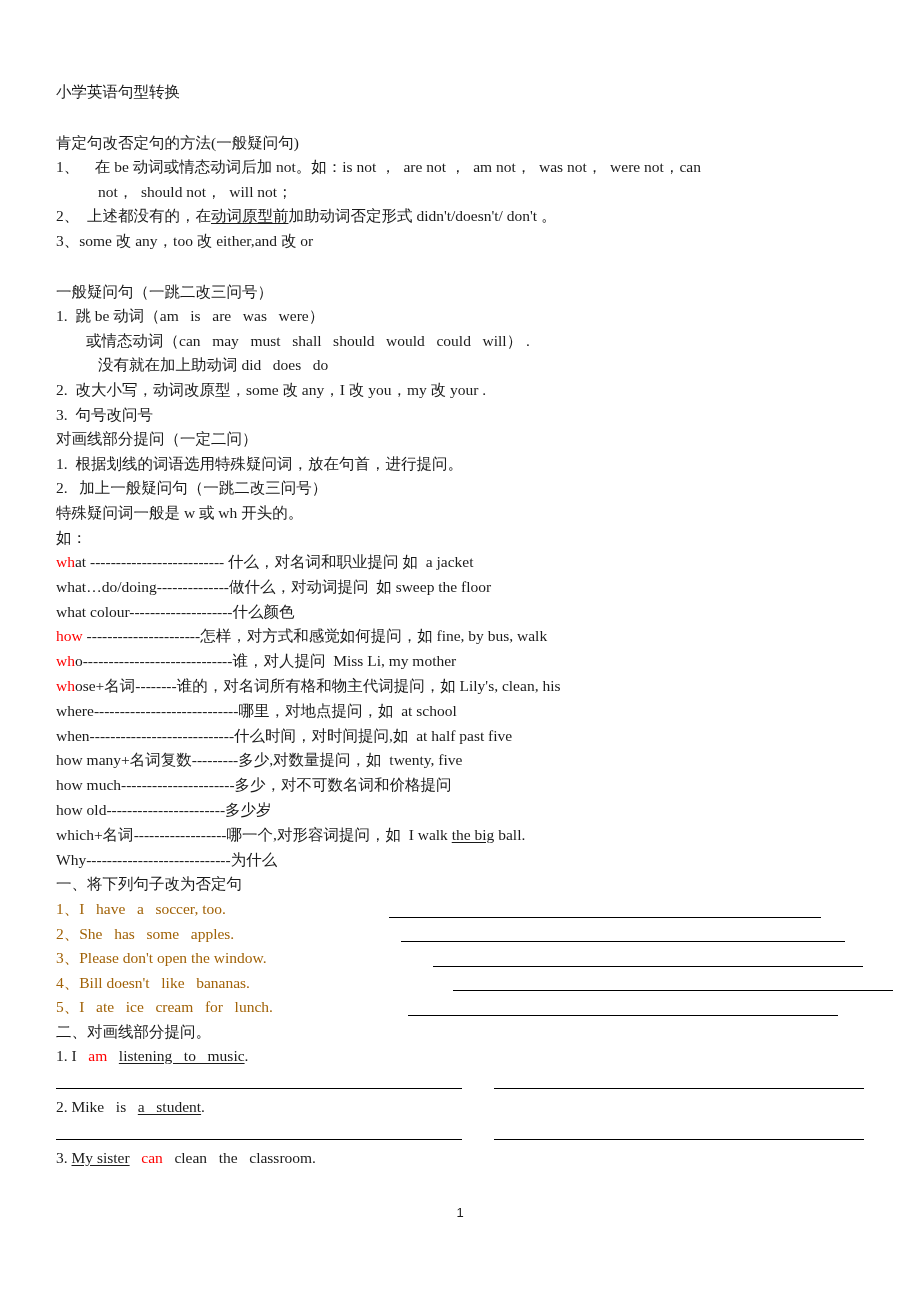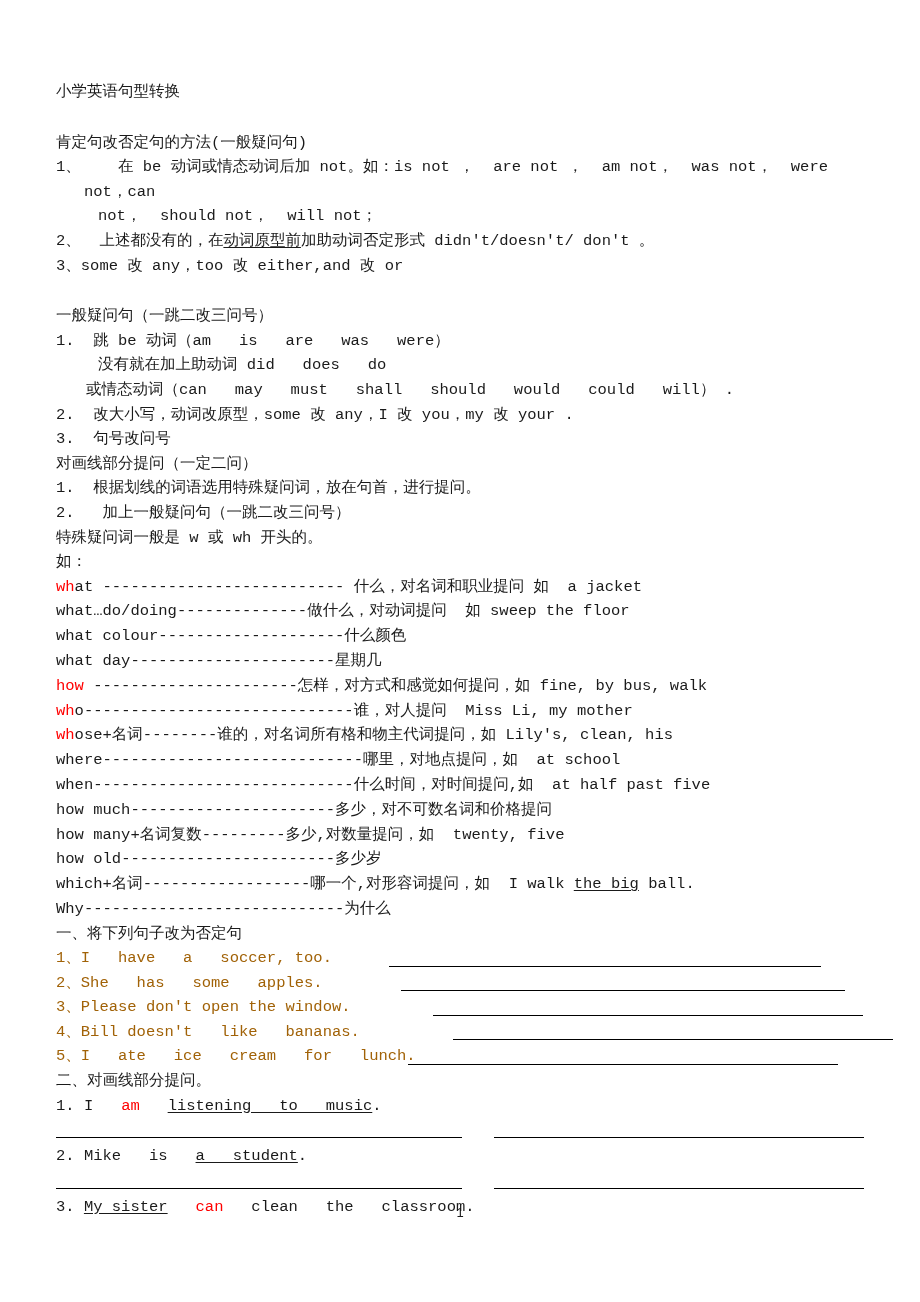--- a/index.html
+++ b/index.html
@@ -30,21 +30,21 @@
   }
   .line {
     font-size: 15.5px;
     line-height: 24.6px;
     white-space: pre-wrap;
     color: #1a1a1a;
   }
   .spacer-md { height: 26px; }
   .red { color: #ff0000; }
   .u { text-decoration: underline; text-underline-offset: 2px; }
-  .cn { font-family: Liberation Mono, monospace; }
+  .cn { font-family: Liberation Serif, serif; }
   .hang {
     padding-left: 28px;
     text-indent: -28px;
   }
   .indent-1 { padding-left: 30px; }
   .indent-2 { padding-left: 42px; }
 
   
   .whrow {
     font-size: 15.5px;
@@ -103,43 +103,42 @@
     <div class="line cn">肯定句改否定句的方法(一般疑问句)</div>
     <div class="line cn hang">1、    在 be 动词或情态动词后加 not。如：is not ，  are not ，  am not，  was not，  were not，can</div>
     <div class="line cn indent-2">not，  should not，  will not；</div>
     <div class="line cn"><span>2、  上述都没有的，在</span><span class="u">动词原型前</span><span>加助动词否定形式 didn't/doesn't/ don't 。</span></div>
     <div class="line cn">3、some 改 any，too 改 either,and 改 or</div>
 
     <div class="spacer-md"></div>
 
     <div class="line cn">一般疑问句（一跳二改三问号）</div>
     <div class="line cn">1.  跳 be 动词（am   is   are   was   were）</div>
+    <div class="line cn indent-1">或情态动词（can   may   must   shall   should   would   could   will） .</div>
     <div class="line cn indent-2">没有就在加上助动词 did   does   do</div>
-    <div class="line cn indent-1">或情态动词（can   may   must   shall   should   would   could   will） .</div>
     <div class="line cn">2.  改大小写，动词改原型，some 改 any，I 改 you，my 改 your .</div>
     <div class="line cn">3.  句号改问号</div>
 
     <div class="line cn">对画线部分提问（一定二问）</div>
     <div class="line cn">1.  根据划线的词语选用特殊疑问词，放在句首，进行提问。</div>
     <div class="line cn">2.   加上一般疑问句（一跳二改三问号）</div>
     <div class="line cn">特殊疑问词一般是 w 或 wh 开头的。</div>
     <div class="line cn">如：</div>
 
     <div id="wh-list">
         <div class="whrow cn"><span class="red">wh</span><span>at</span><span> --------------------------</span><span> 什么，对名词和职业提问 如  a jacket</span></div>
         <div class="whrow cn"><span>what…do/doing</span><span>--------------</span><span>做什么，对动词提问  如 sweep the floor</span></div>
         <div class="whrow cn"><span>what colour</span><span>--------------------</span><span>什么颜色</span></div>
-        <div class="whrow cn"><span>what day</span><span>----------------------</span><span>星期几</span></div>
         <div class="whrow cn"><span class="red">how</span><span> ----------------------</span><span>怎样，对方式和感觉如何提问，如 fine, by bus, walk</span></div>
         <div class="whrow cn"><span class="red">wh</span><span>o</span><span>-----------------------------</span><span>谁，对人提问  Miss Li, my mother</span></div>
         <div class="whrow cn"><span class="red">wh</span><span>ose+名词</span><span>--------</span><span>谁的，对名词所有格和物主代词提问，如 Lily's, clean, his</span></div>
         <div class="whrow cn"><span>where</span><span>----------------------------</span><span>哪里，对地点提问，如  at school</span></div>
         <div class="whrow cn"><span>when</span><span>----------------------------</span><span>什么时间，对时间提问,如  at half past five</span></div>
+        <div class="whrow cn"><span>how many+名词复数</span><span>---------</span><span>多少,对数量提问，如  twenty, five</span></div>
         <div class="whrow cn"><span>how much</span><span>----------------------</span><span>多少，对不可数名词和价格提问</span></div>
-        <div class="whrow cn"><span>how many+名词复数</span><span>---------</span><span>多少,对数量提问，如  twenty, five</span></div>
         <div class="whrow cn"><span>how old</span><span>-----------------------</span><span>多少岁</span></div>
         <div class="whrow cn"><span>which+名词</span><span>------------------</span><span>哪一个,对形容词提问，如  I walk </span><span class="u">the big</span><span> ball.</span></div>
         <div class="whrow cn"><span>Why</span><span>----------------------------</span><span>为什么</span></div>
       </div>
 
     <div class="line cn">一、将下列句子改为否定句</div>
     <div id="ex1-list">
         <div class="exrow cn"><span>1、I   have   a   soccer, too.</span><span class="rule" style="left: 333px; width: 432px;"></span></div>
         <div class="exrow cn"><span>2、She   has   some   apples.</span><span class="rule" style="left: 345px; width: 444px;"></span></div>
         <div class="exrow cn"><span>3、Please don't open the window.</span><span class="rule" style="left: 377px; width: 430px;"></span></div>

